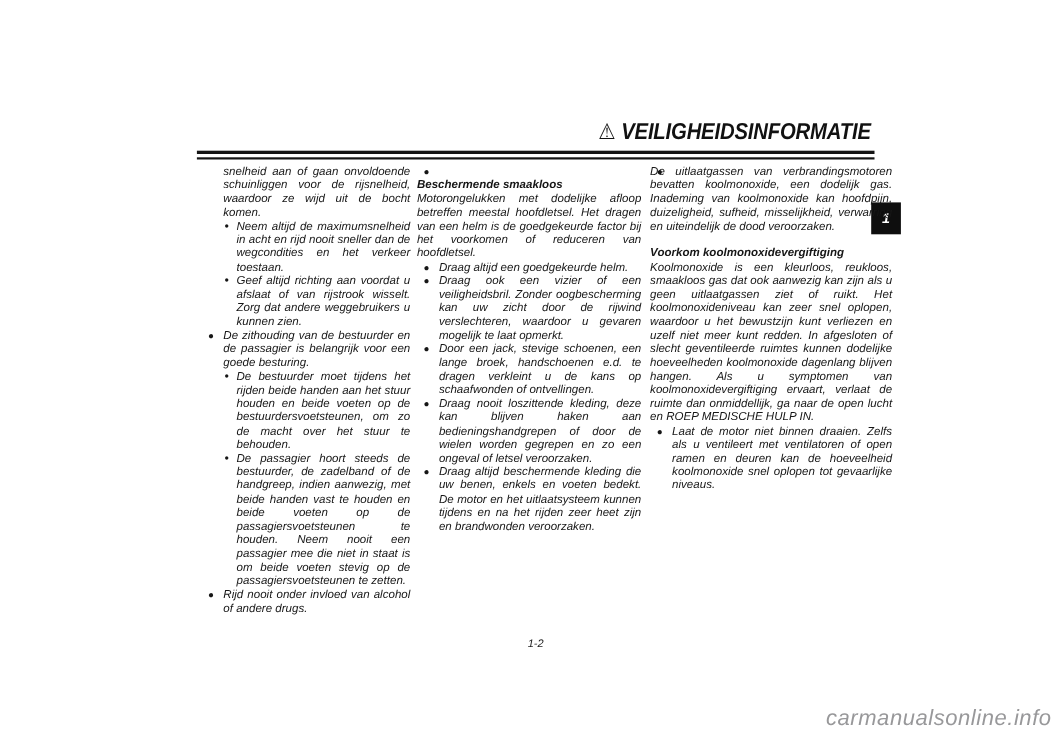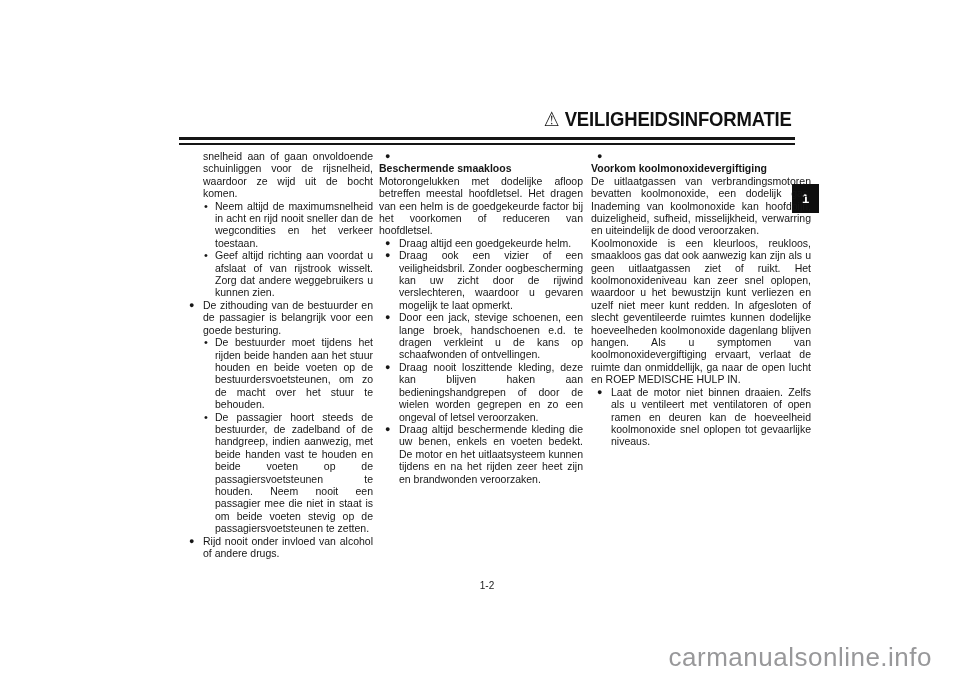--- a/index.html
+++ b/index.html
@@ -9,21 +9,21 @@
   }
   body {
     width: 960px;
     height: 678px;
     position: relative;
     overflow: hidden;
     font-family: "Liberation Sans", sans-serif;
     color: #161616;
     -webkit-font-smoothing: antialiased;
   }
-  .page { position: absolute; inset: 0; }
+  .page { position: absolute; inset: 0; font-style: italic; }
 
   
   .title-row {
     position: absolute;
     top: 107px;
     right: 168px;
     white-space: nowrap;
     font-weight: 700;
     font-size: 21px;
     letter-spacing: -0.2px;
@@ -108,23 +108,23 @@
     top: 580px;
     width: 616px;
     text-align: center;
     font-size: 10px;
     color: #1c1c1c;
   }
 
   
   .watermark {
     position: absolute;
-    right: 28px;
+    right: 4px;
     top: 642px;
-    font-size: 26px;
+    font-size: 20px;
     color: #98989a;
     letter-spacing: 0.5px;
   }
 </style>
 </head>
 <body>
 
 <div class="page">
 
   <div class="title-row">
@@ -150,22 +150,22 @@
         <div class="blk heading">Beschermende smaakloos</div>
         <div class="blk para">Motorongelukken met dodelijke afloop betreffen meestal hoofdletsel. Het dragen van een helm is de goedgekeurde factor bij het voorkomen of reduceren van hoofdletsel.</div>
         <div class="blk bullet"><span class="marker">●</span><span class="btext">Draag altijd een goedgekeurde helm.</span></div>
         <div class="blk bullet"><span class="marker">●</span><span class="btext">Draag ook een vizier of een veiligheidsbril. Zonder oogbescherming kan uw zicht door de rijwind verslechteren, waardoor u gevaren mogelijk te laat opmerkt.</span></div>
         <div class="blk bullet"><span class="marker">●</span><span class="btext">Door een jack, stevige schoenen, een lange broek, handschoenen e.d. te dragen verkleint u de kans op schaafwonden of ontvellingen.</span></div>
         <div class="blk bullet"><span class="marker">●</span><span class="btext">Draag nooit loszittende kleding, deze kan blijven haken aan bedieningshandgrepen of door de wielen worden gegrepen en zo een ongeval of letsel veroorzaken.</span></div>
         <div class="blk bullet"><span class="marker">●</span><span class="btext">Draag altijd beschermende kleding die uw benen, enkels en voeten bedekt. De motor en het uitlaatsysteem kunnen tijdens en na het rijden zeer heet zijn en brandwonden veroorzaken.</span></div>
       </div>
       <div class="col">
         <div class="blk bullet"><span class="marker">●</span></div>
+        <div class="blk para">De uitlaatgassen van verbrandingsmotoren bevatten koolmonoxide, een dodelijk gas. Inademing van koolmonoxide kan hoofdpijn, duizeligheid, sufheid, misselijkheid, verwarring en uiteindelijk de dood veroorzaken.</div>
         <div class="blk heading">Voorkom koolmonoxidevergiftiging</div>
-        <div class="blk para">De uitlaatgassen van verbrandingsmotoren bevatten koolmonoxide, een dodelijk gas. Inademing van koolmonoxide kan hoofdpijn, duizeligheid, sufheid, misselijkheid, verwarring en uiteindelijk de dood veroorzaken.</div>
         <div class="blk para">Koolmonoxide is een kleurloos, reukloos, smaakloos gas dat ook aanwezig kan zijn als u geen uitlaatgassen ziet of ruikt. Het koolmonoxideniveau kan zeer snel oplopen, waardoor u het bewustzijn kunt verliezen en uzelf niet meer kunt redden. In afgesloten of slecht geventileerde ruimtes kunnen dodelijke hoeveelheden koolmonoxide dagenlang blijven hangen. Als u symptomen van koolmonoxidevergiftiging ervaart, verlaat de ruimte dan onmiddellijk, ga naar de open lucht en ROEP MEDISCHE HULP IN.</div>
         <div class="blk bullet"><span class="marker">●</span><span class="btext">Laat de motor niet binnen draaien. Zelfs als u ventileert met ventilatoren of open ramen en deuren kan de hoeveelheid koolmonoxide snel oplopen tot gevaarlijke niveaus.</span></div>
       </div>
     </div>
 
   <div class="page-number">1-2</div>
 
   <div class="watermark">carmanualsonline.info</div>
 
 </div>

